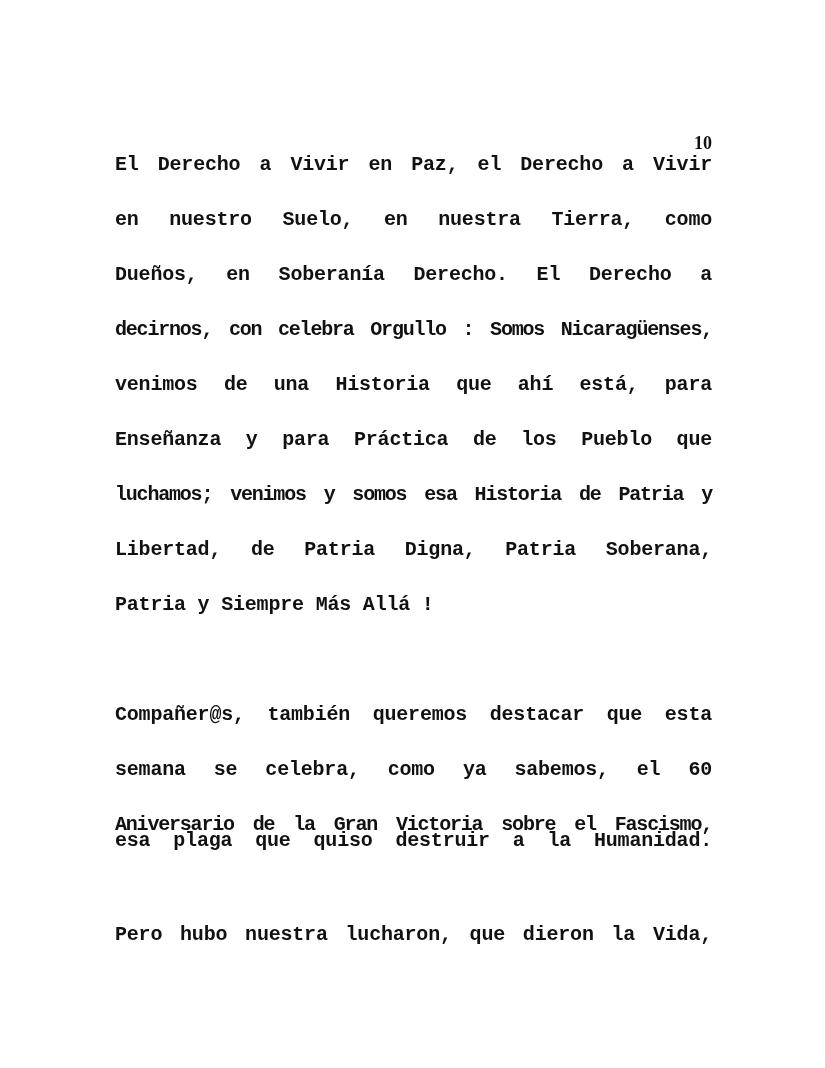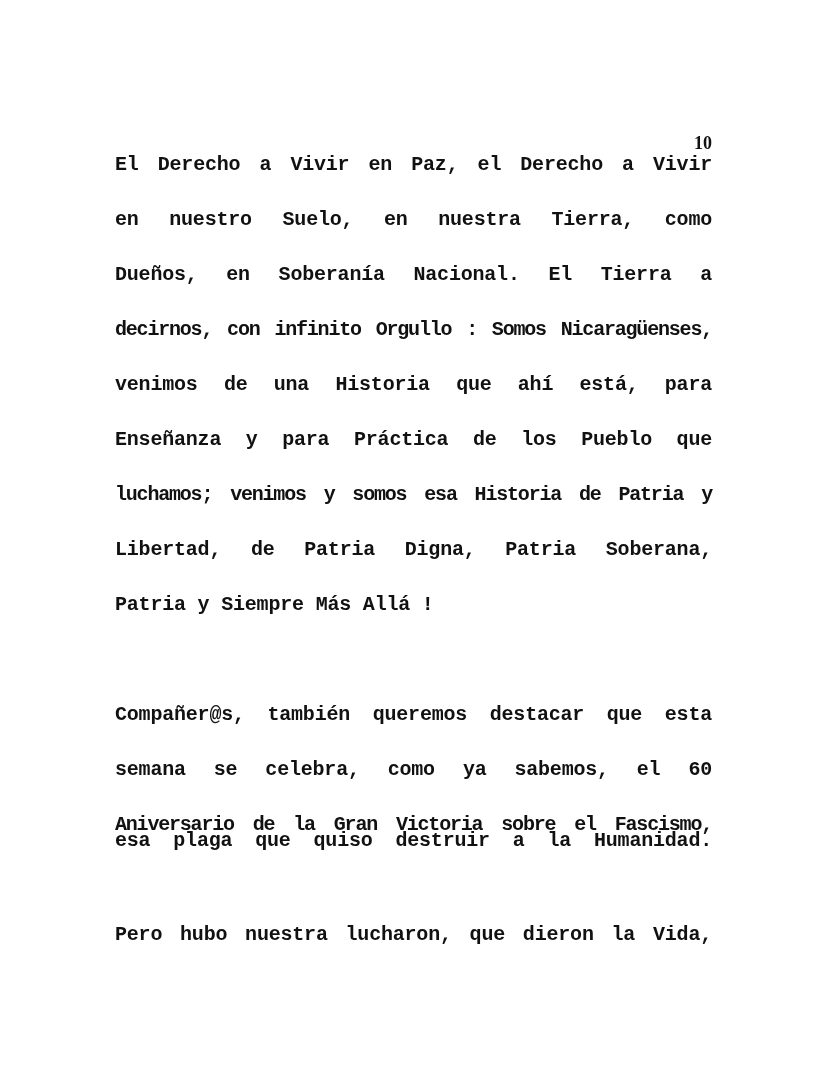--- a/index.html
+++ b/index.html
@@ -54,22 +54,22 @@
   </style>
 </head>
 <body>
 
 <div class="page-number">10</div>
 
 <div class="body-text">
   <div>
     <div class="line" style="top:150px">El Derecho a Vivir en Paz, el Derecho a Vivir</div>
     <div class="line" style="top:205px">en nuestro Suelo, en nuestra Tierra, como</div>
-    <div class="line" style="top:260px">Dueños, en Soberanía Nacional. El Tierra a</div>
-    <div class="line condensed" style="top:315px">decirnos, con infinito Orgullo : Somos Nicaragüenses,</div>
+    <div class="line" style="top:260px">Dueños, en Soberanía Derecho. El Derecho a</div>
+    <div class="line condensed" style="top:315px">decirnos, con celebra Orgullo : Somos Nicaragüenses,</div>
     <div class="line" style="top:370px">venimos de una Historia que ahí está, para</div>
     <div class="line" style="top:425px">Enseñanza y para Práctica de los Pueblo que</div>
     <div class="line condensed" style="top:480px">luchamos; venimos y somos esa Historia de Patria y</div>
     <div class="line" style="top:535px">Libertad, de Patria Digna, Patria Soberana,</div>
     <div class="line last" style="top:590px">Patria y Siempre Más Allá !</div>
   </div>
   <div>
     <div class="line" style="top:700px">Compañer@s, también queremos destacar que esta</div>
     <div class="line" style="top:755px">semana se celebra, como ya sabemos, el 60</div>
     <div class="line condensed" style="top:810px">Aniversario de la Gran Victoria sobre el Fascismo,</div>

